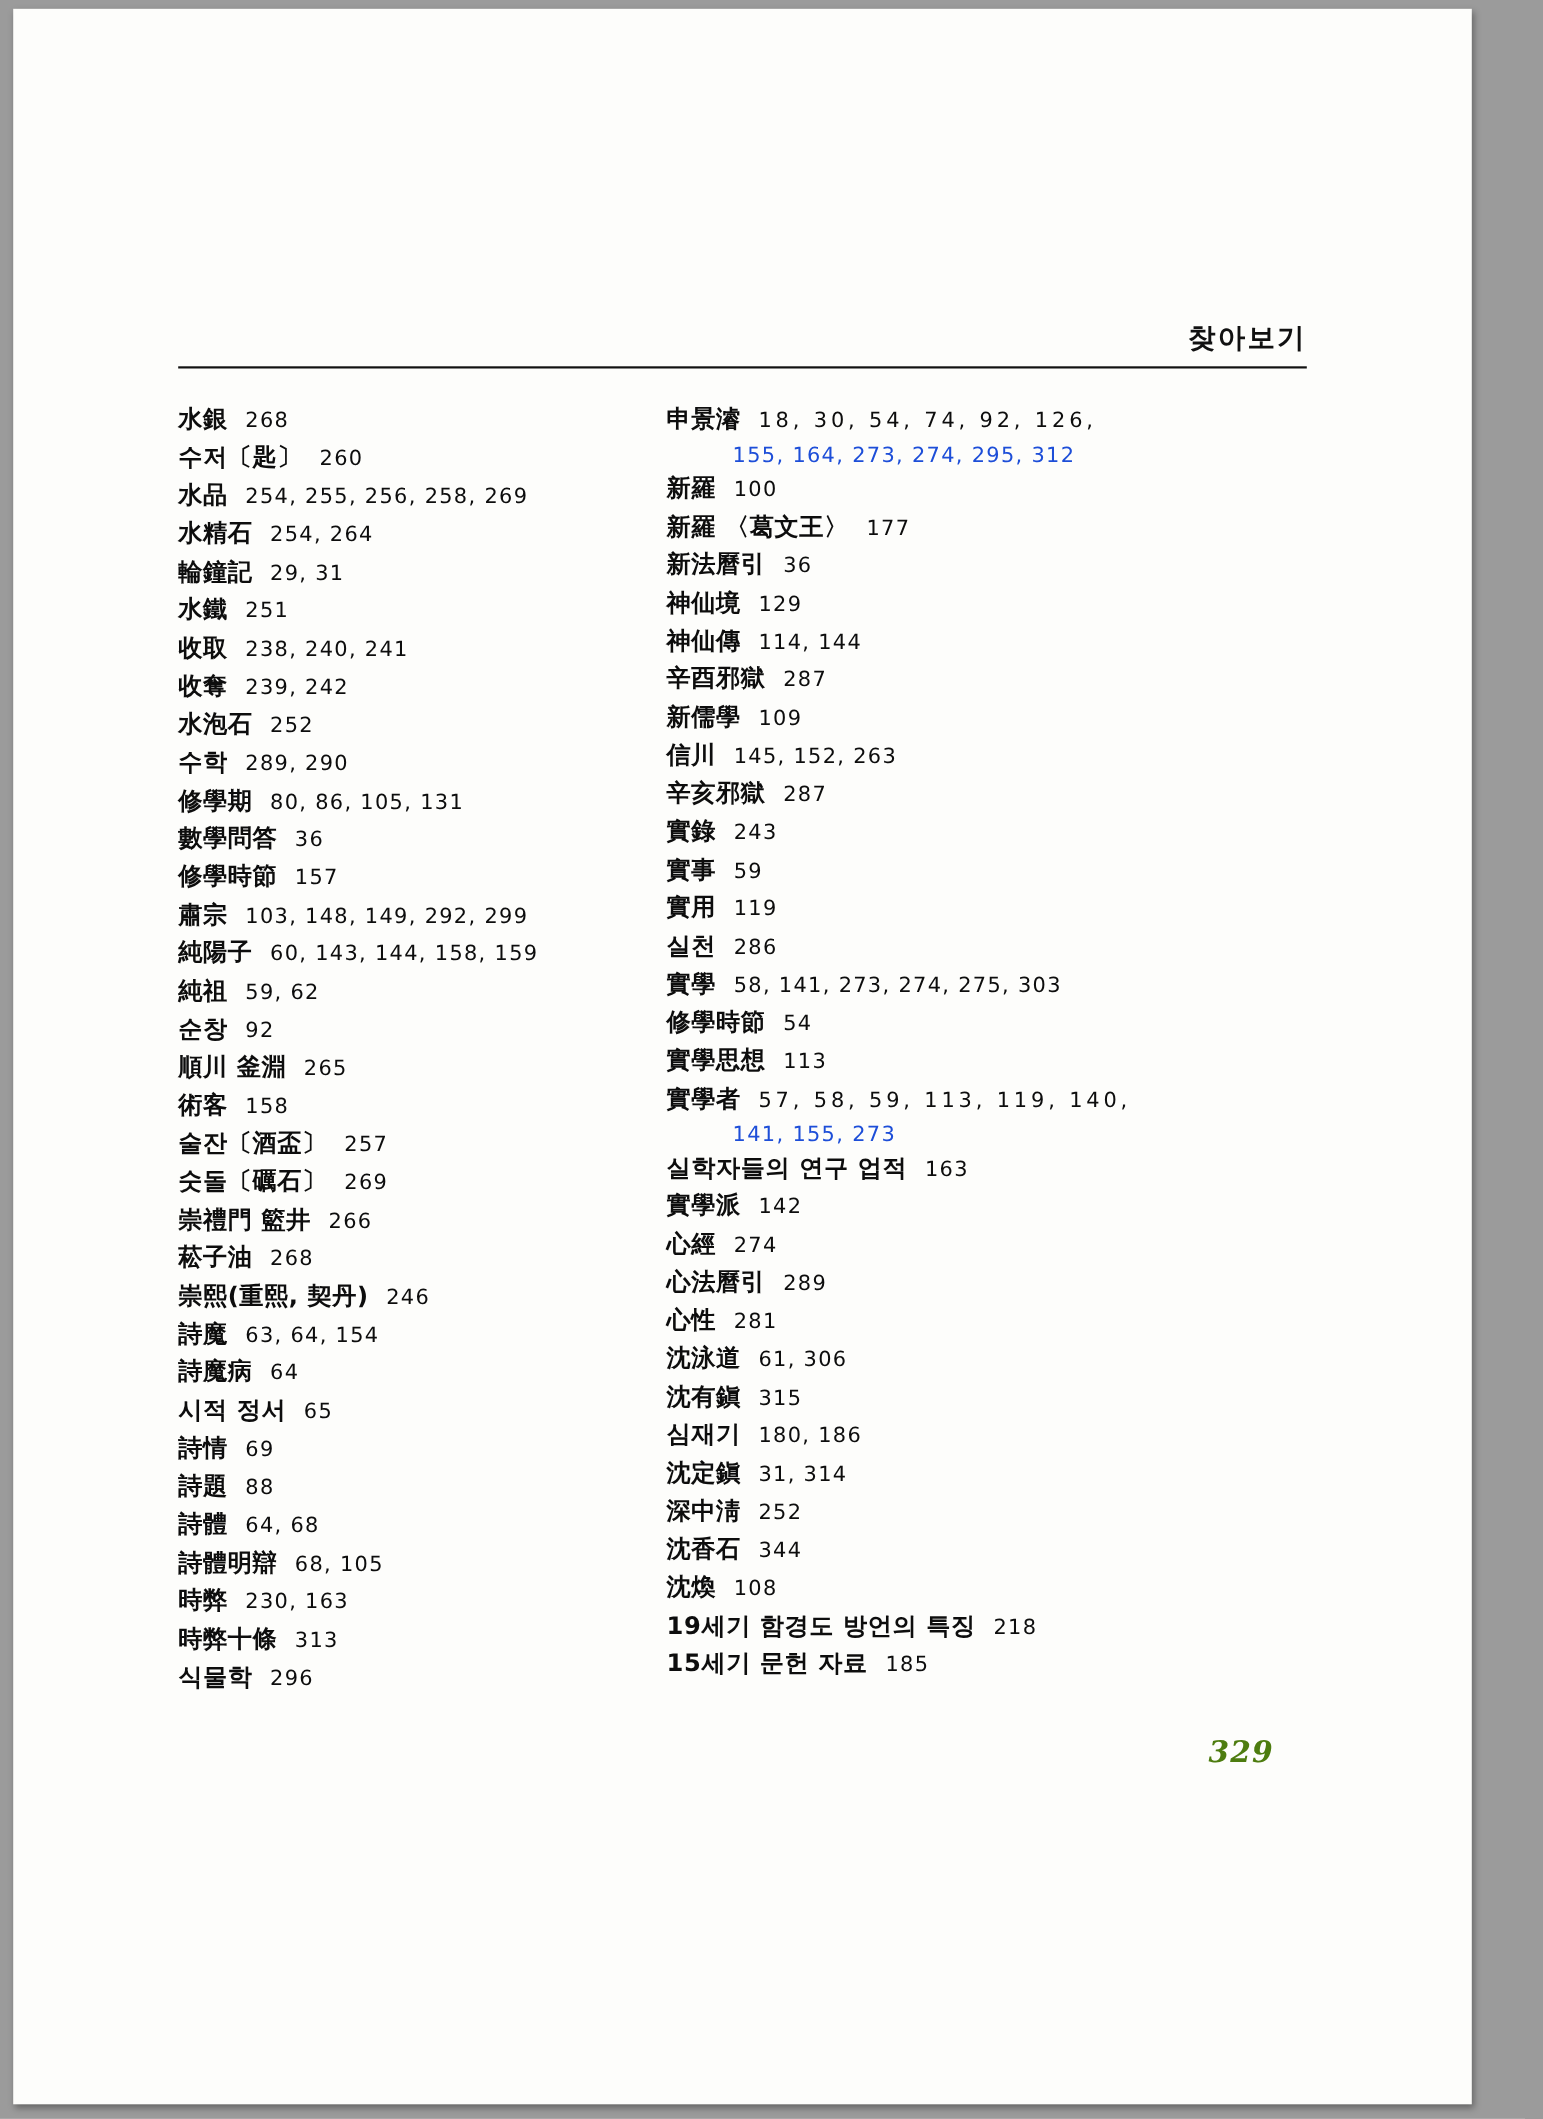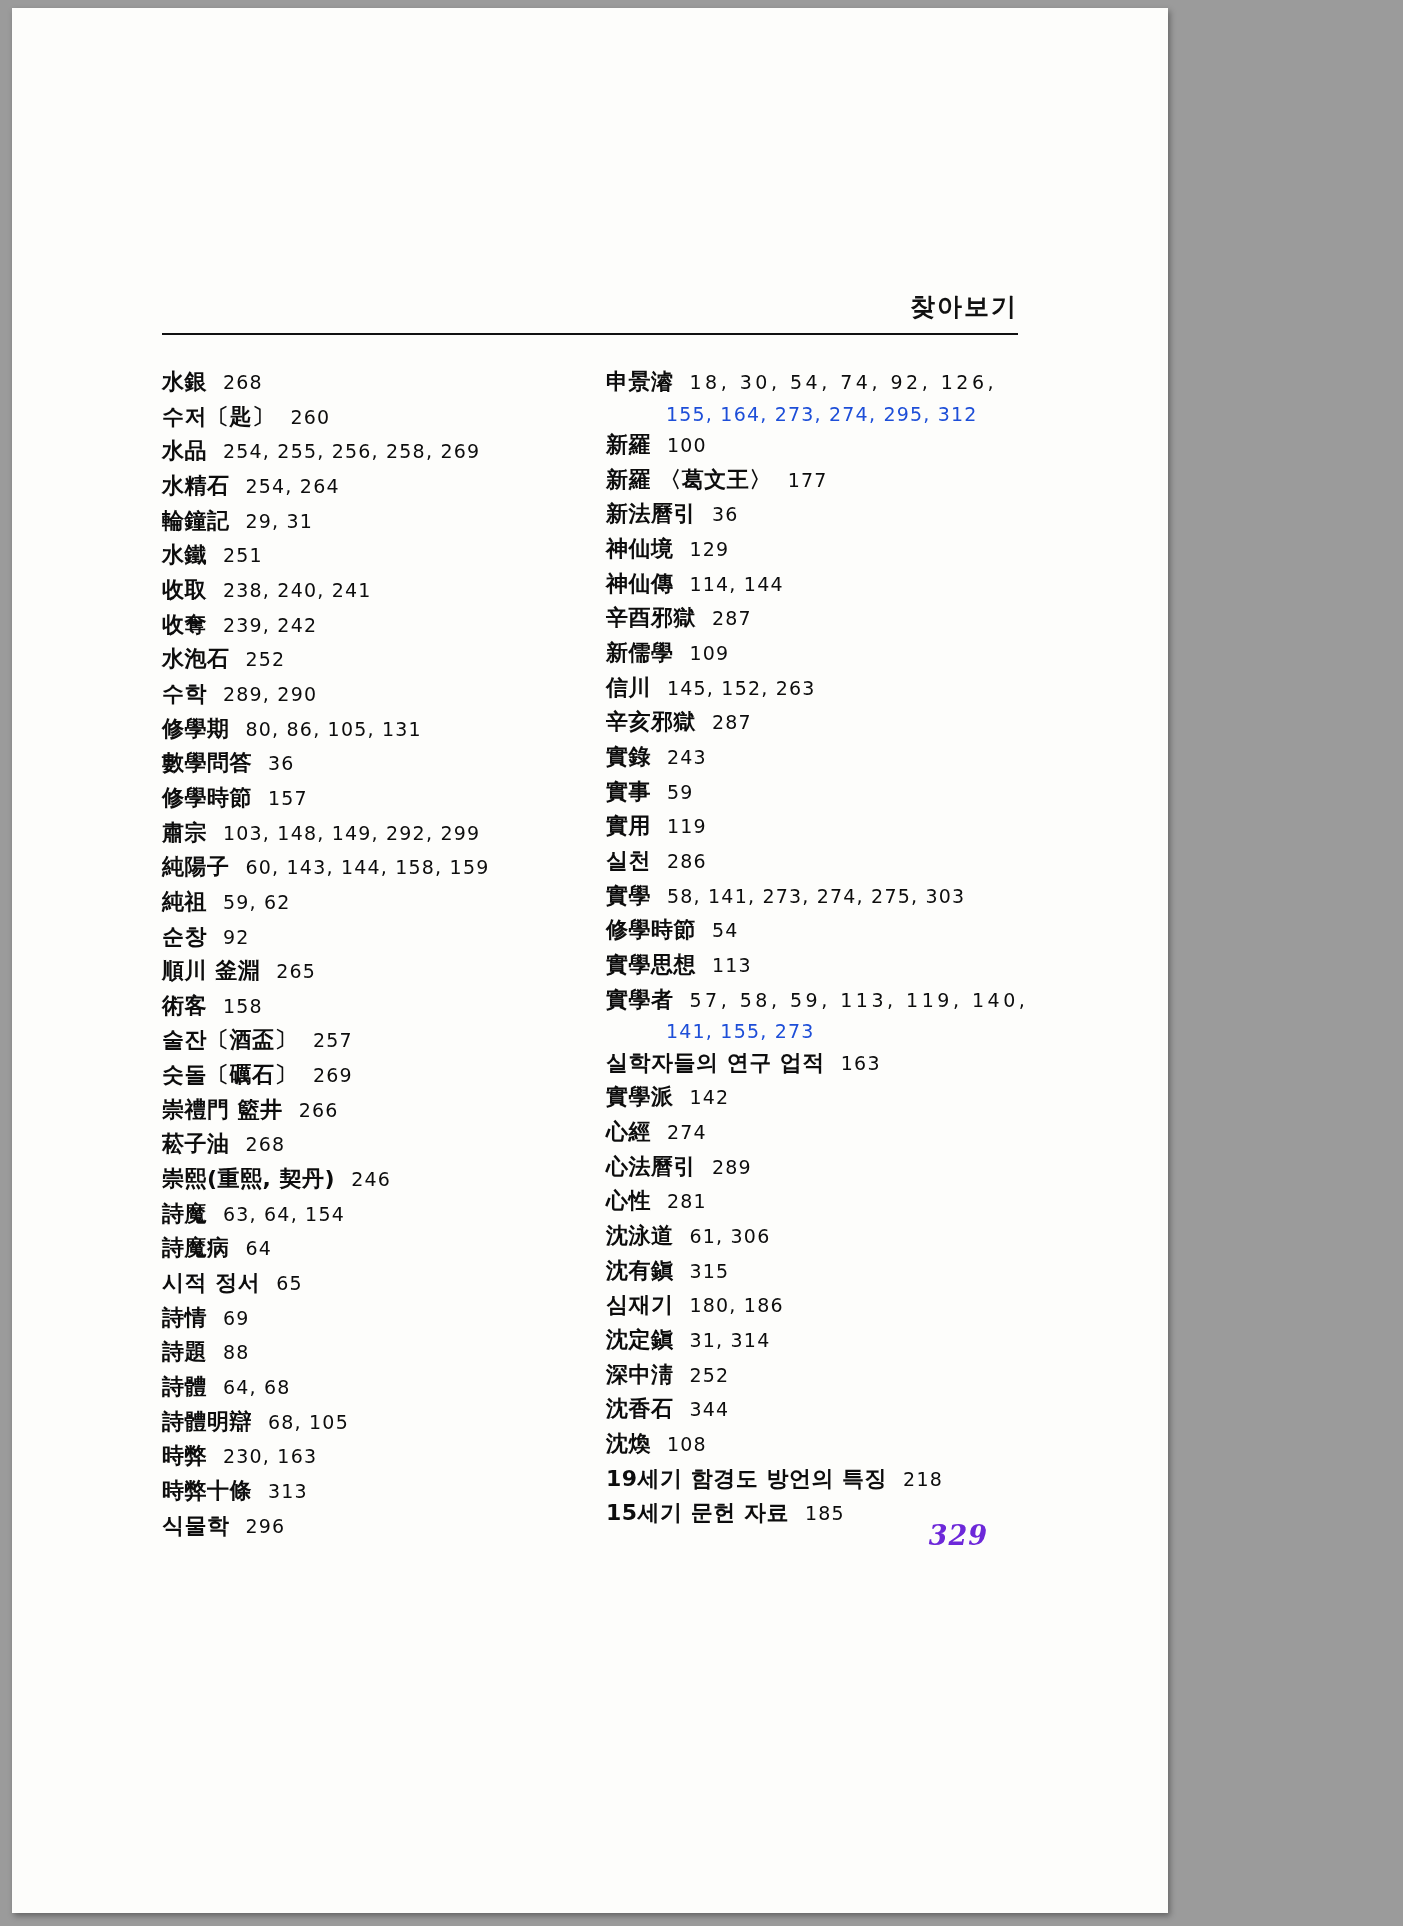--- a/index.html
+++ b/index.html
@@ -9,21 +9,21 @@
   }
   body {
     width: 1403px;
     height: 1926px;
     font-family: "DejaVu Sans", sans-serif;
   }
   .page {
     position: absolute;
     left: 12px;
     top: 8px;
-    width: 1156px;
+    width: 1326px;
     height: 1905px;
     background: #fdfdfb;
     box-shadow: 2px 3px 6px rgba(0,0,0,0.35);
     overflow: hidden;
   }
   .page-inner {
     position: absolute;
     left: 0; top: 0; right: 0; bottom: 0;
   }
   .header {
@@ -90,26 +90,26 @@
     padding-left: 60px;
     white-space: nowrap;
     color: #1d4ed8;
   }
   .wide .pages {
     letter-spacing: 3.5px;
   }
   .folio {
     position: absolute;
     right: 180px;
-    top: 1512px;
+    top: 1570px;
     font-family: "DejaVu Serif", serif;
     font-style: italic;
     font-weight: 700;
     font-size: 27px;
-    color: #6d28d9;
+    color: #4d7c0f;
     letter-spacing: 1px;
   }
 </style>
 </head>
 <body>
 
 <div class="page">
   <div class="page-inner">
 
     <div class="header">

